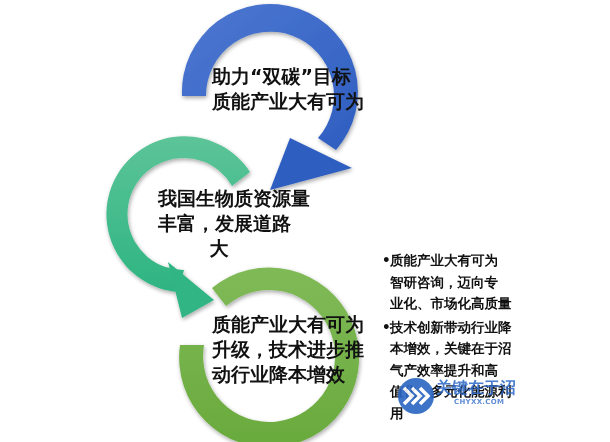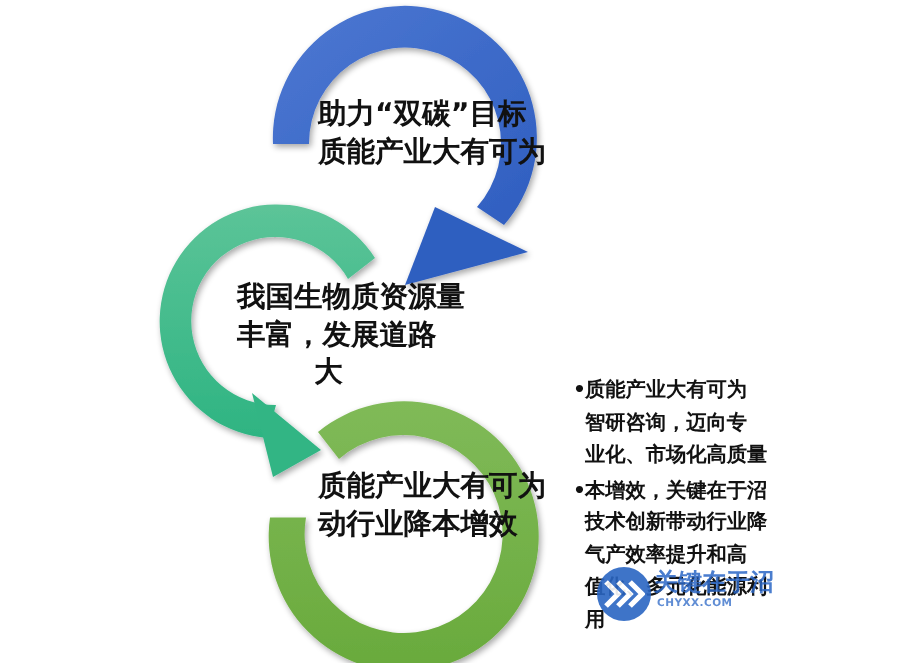--- a/index.html
+++ b/index.html
@@ -11,21 +11,21 @@
   #cap1 { left: 212px; top: 64px; width: 116px; }
   #cap2 { left: 146px; top: 186px; width: 122px; margin-left: 12px; }
   #cap3 { left: 212px; top: 312px; width: 120px; }
   .bullets { position: absolute; left: 382px; top: 250px; width: 138px; color: #111; font-weight: bold; font-size: 13.5px; line-height: 21.5px; }
   .bullets .item { position: relative; padding-left: 8px; margin-bottom: 2px; }
   .bullets .dot { position: absolute; left: 0; top: 0; }
   .wm { position: absolute; left: 398px; top: 378px; width: 80px; height: 38px; }
   .wm .badge { position: absolute; left: 0; top: 0; width: 36px; height: 36px; border-radius: 50%; background: #2a66c3; opacity: .9; }
   .wm .badge svg { position: absolute; left: 4px; top: 8px; }
   .wm .t1 { position: absolute; left: 38px; top: 0; color: #2b67c6; font-weight: bold; font-size: 16px; opacity: .85; white-space: nowrap; }
-  .wm .t2 { position: absolute; left: 40px; top: 20px; color: #2b67c6; font-weight: bold; font-size: 7px; opacity: .75; white-space: nowrap; letter-spacing: .3px; text-align: center; }
+  .wm .t2 { position: absolute; left: 56px; top: 20px; color: #2b67c6; font-weight: bold; font-size: 7px; opacity: .75; white-space: nowrap; letter-spacing: .3px; text-align: center; }
 </style>
 </head>
 <body>
 
 <svg class="rings" width="610" height="442" viewBox="0 0 610 442">
   <defs>
     <linearGradient id="gBlue" x1="0" y1="0" x2="1" y2="1">
       <stop offset="0" stop-color="#4d78d2"></stop>
       <stop offset="1" stop-color="#2f5ec0"></stop>
     </linearGradient>
@@ -82,34 +82,35 @@
 </div>
 
 <div class="cap" id="cap2">
   <span>我国生物质资源量</span>
   <span>丰富，发展道路</span>
   <span>大</span>
 </div>
 
 <div class="cap" id="cap3">
   <span>质能产业大有可为</span>
+  <span>升级，技术进步推</span>
   <span>动行业降本增效</span>
 </div>
 
 <div class="bullets">
   <div class="item">
     <span class="dot">•</span>
     <div>质能产业大有可为</div>
     <div>智研咨询，迈向专</div>
     <div>业化、市场化高质量</div>
   </div>
   <div class="item">
     <span class="dot">•</span>
+    <div>技术创新带动行业降</div>
     <div>本增效，关键在于沼</div>
-    <div>技术创新带动行业降</div>
     <div>气产效率提升和高</div>
     <div>值化、多元化能源利</div>
     <div>用</div>
   </div>
 </div>
 
 <div class="wm">
   <div class="badge">
     <svg width="28" height="20" viewBox="0 0 28 20">
       <path d="M2 2 L10 10 L2 18" stroke="#fff" stroke-width="3.5" fill="none"></path>

